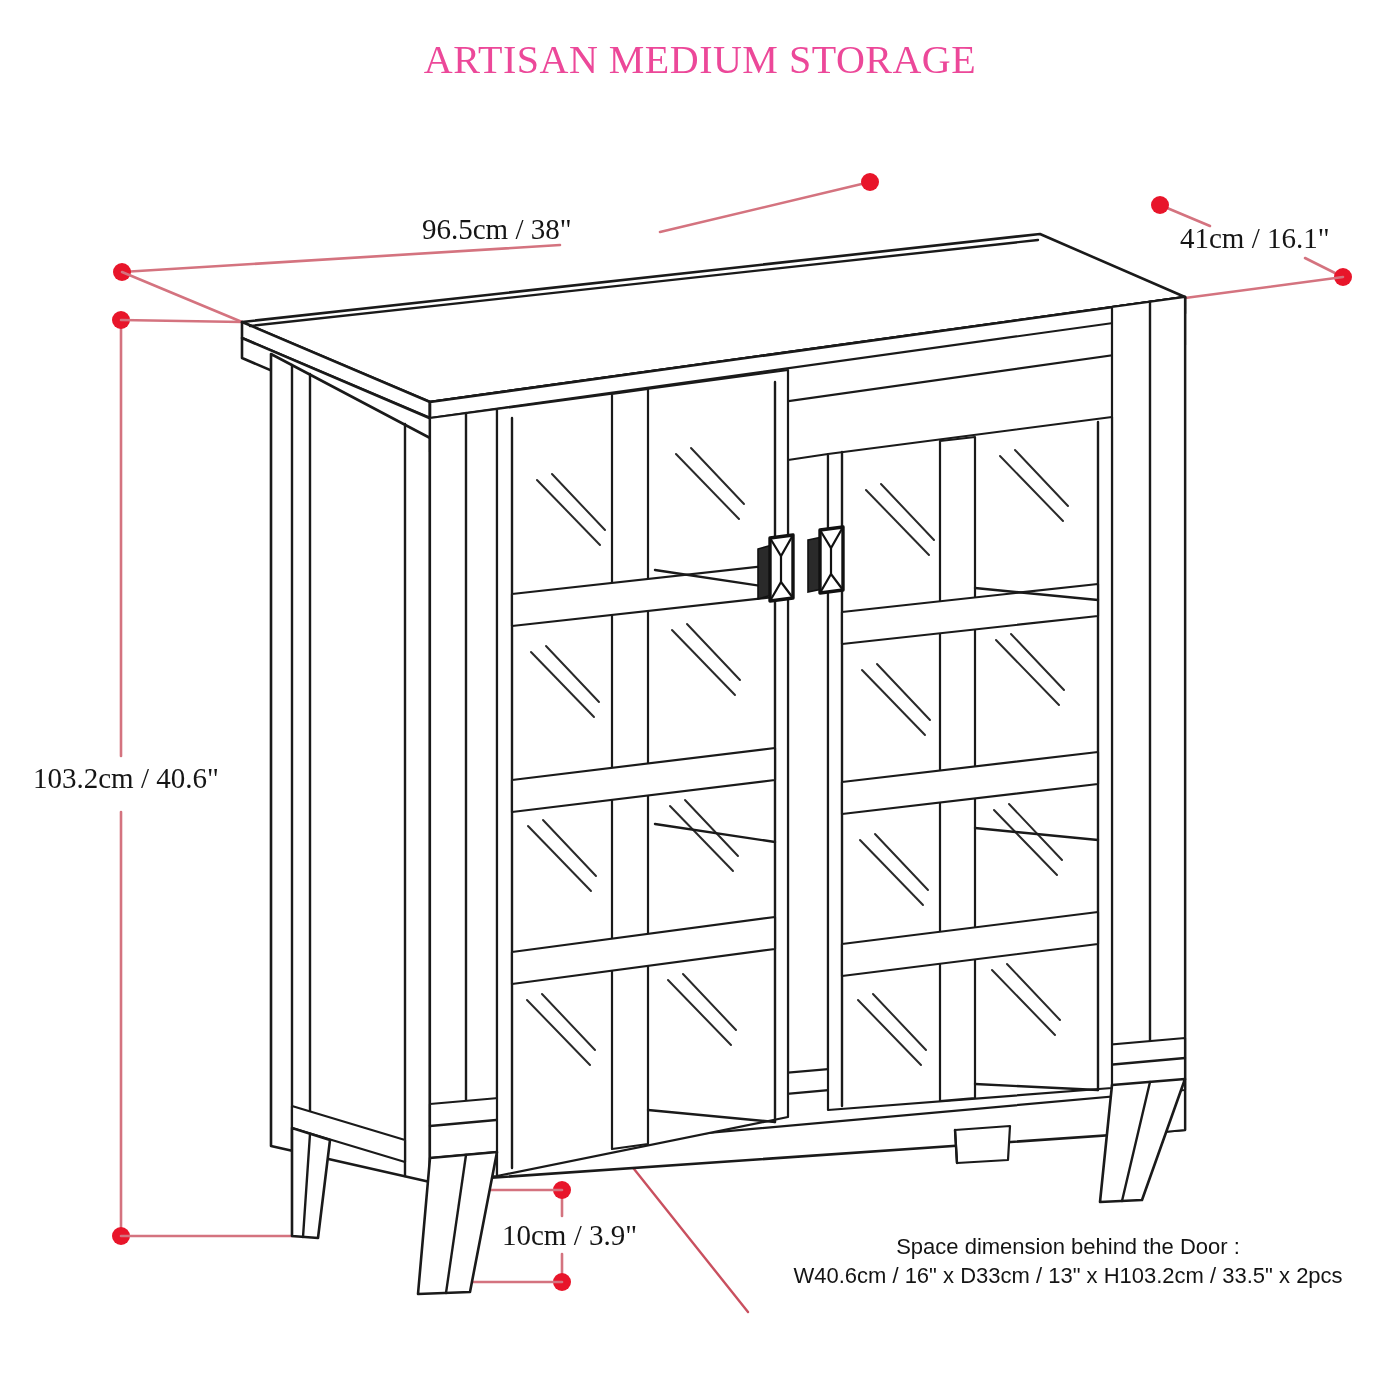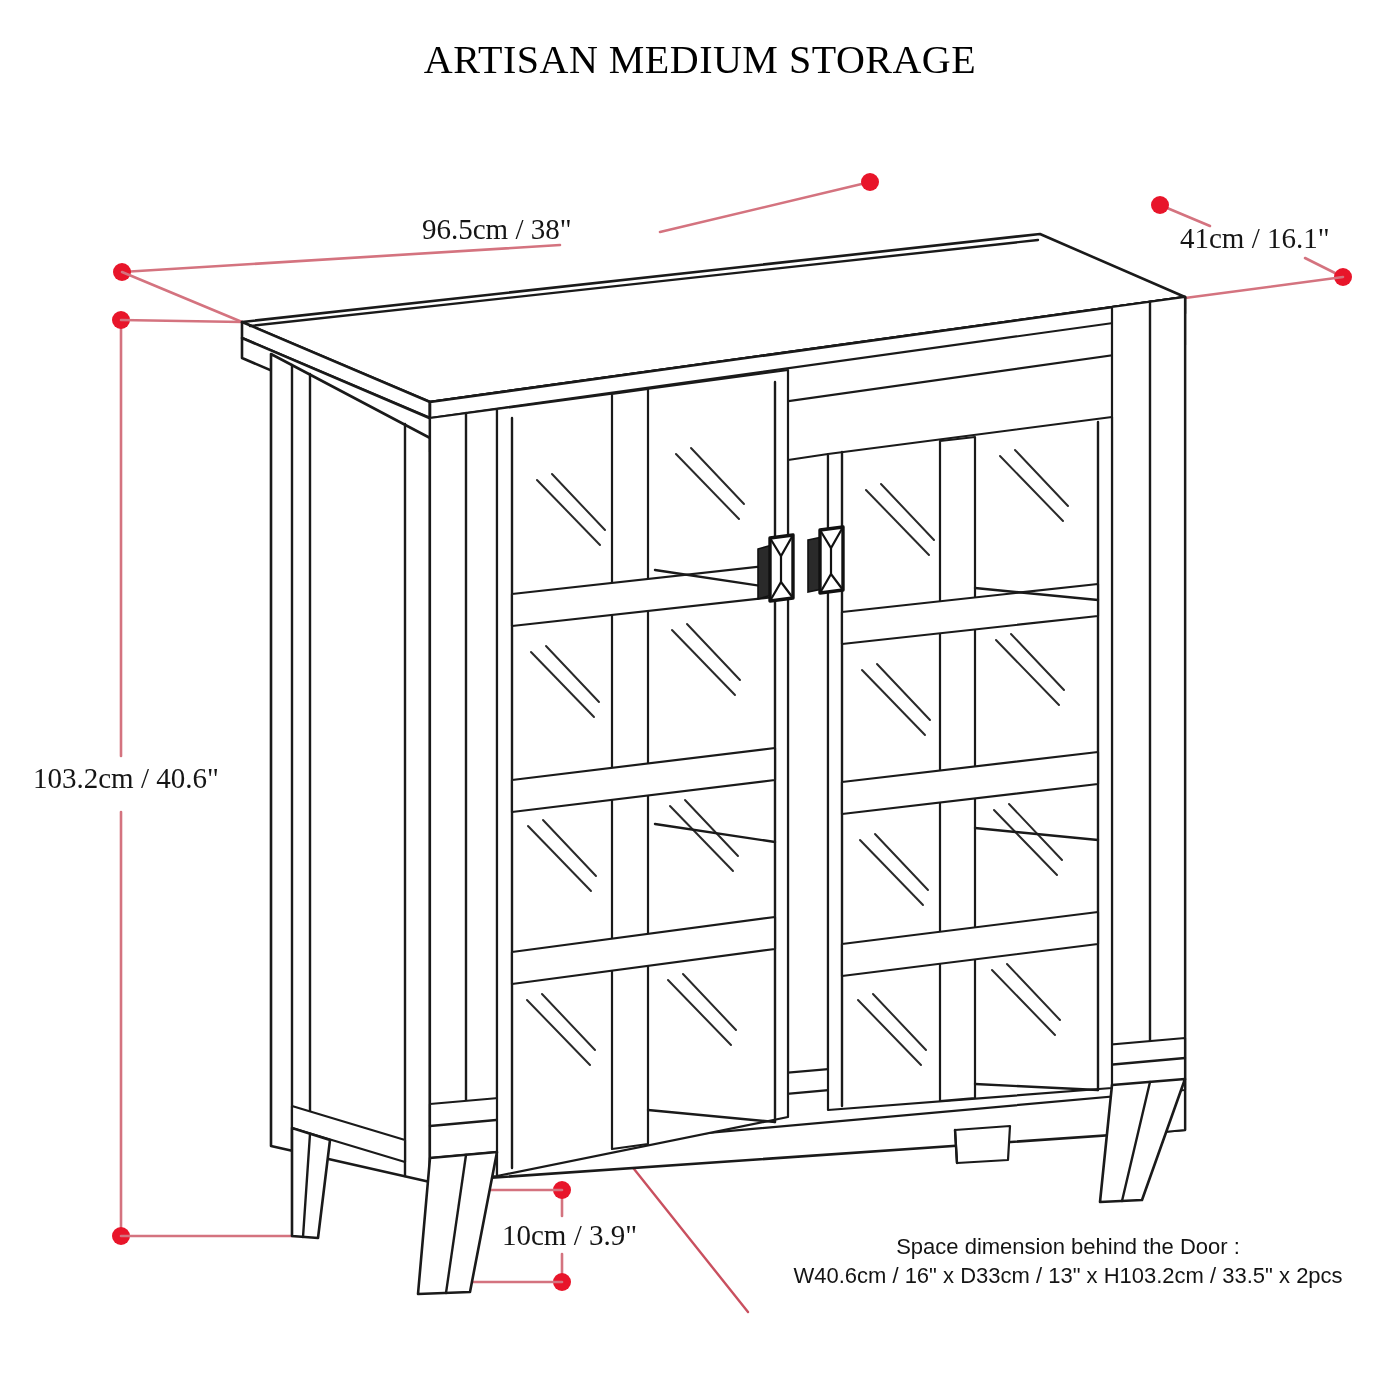--- a/index.html
+++ b/index.html
@@ -21,21 +21,21 @@
     height: 1400px;
   }
   .page-title {
     position: absolute;
     left: 0;
     top: 36px;
     width: 1400px;
     text-align: center;
     font-size: 40px;
     letter-spacing: 0.5px;
-    color: #000000;
+    color: #ec4899;
     font-family: "Liberation Serif", "DejaVu Serif", serif;
   }
   .dim-label {
     position: absolute;
     font-size: 29px;
     color: #151515;
     white-space: nowrap;
     font-family: "Liberation Serif", "DejaVu Serif", serif;
     font-weight: 400;
   }

